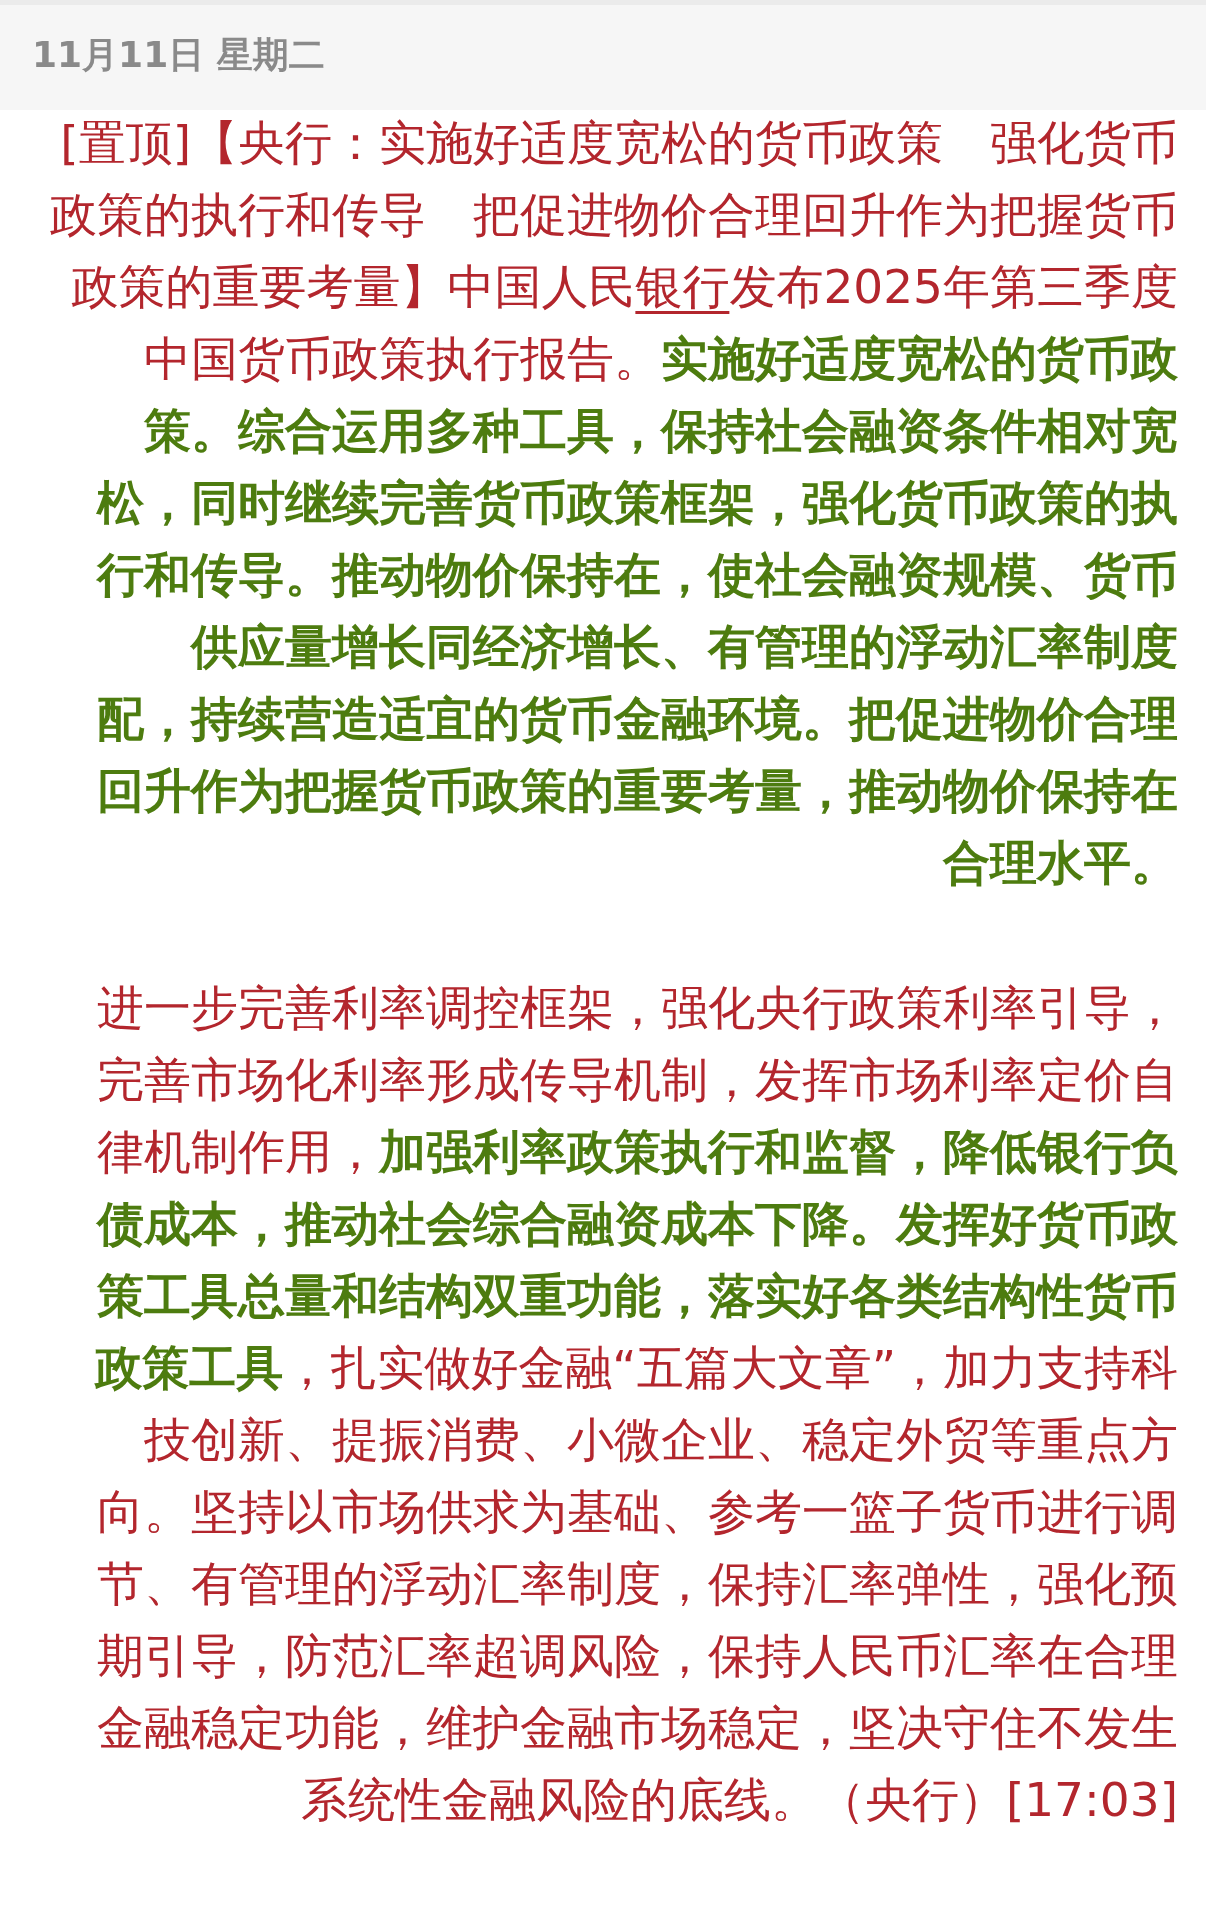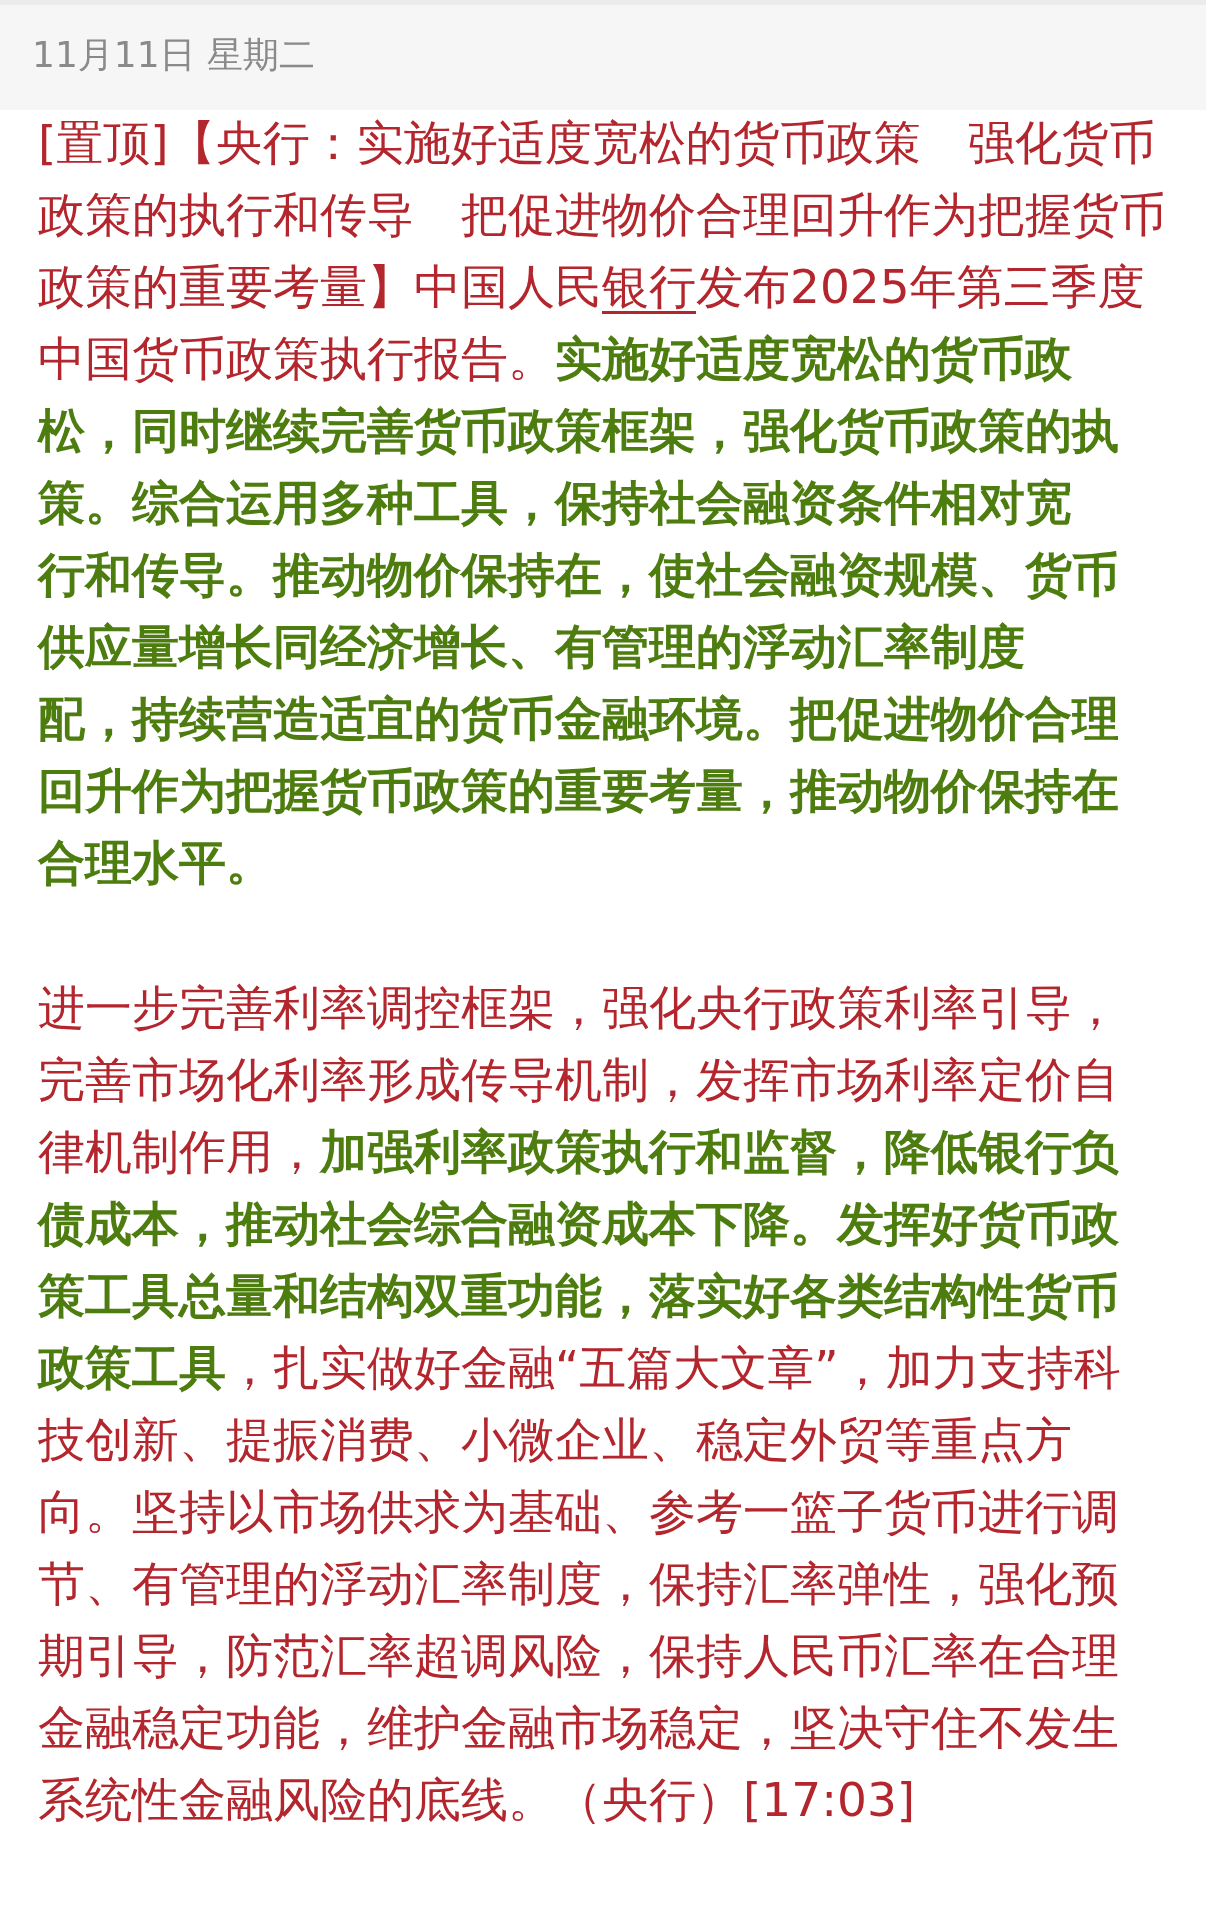--- a/index.html
+++ b/index.html
@@ -18,20 +18,21 @@
     position: absolute;
     left: 0; top: 0;
     width: 1206px; height: 5px;
     background: #ebebeb;
   }
   .header {
     position: absolute;
     left: 0; top: 5px;
     width: 1206px; height: 105px;
     background: #f6f6f6;
+    font-weight: bold;
   }
   .header-date {
     position: absolute;
     left: 32px;
     top: 30px;
     font-size: 36px;
     line-height: 40px;
     color: #8a8a8a;
     white-space: nowrap;
     letter-spacing: 0px;
@@ -43,20 +44,21 @@
     width: 1140px;
     color: #b3262d;
     font-size: 47px;
     line-height: 72px;
   }
   .line {
     height: 72px;
     white-space: nowrap;
     overflow: visible;
     display: block;
+    text-align: right;
   }
   .line.blank { height: 73px; }
   .seg { }
   .seg.bold { font-weight: bold; color: #4d7c0f; }
   .seg.link {
     text-decoration: underline;
     text-decoration-thickness: 3px;
     text-underline-offset: 8px;
     cursor: pointer;
   }
@@ -68,22 +70,22 @@
 <div class="header">
   <div class="header-date">11月11日 星期二</div>
 </div>
 
 <div class="content" id="article">
     <div class="paragraph">
       <div class="line"><span class="seg">[置顶]【央行：实施好适度宽松的货币政策　强化货币</span></div>
       <div class="line"><span class="seg">政策的执行和传导　把促进物价合理回升作为把握货币</span></div>
       <div class="line"><span class="seg">政策的重要考量】中国人民</span><span class="seg link">银行</span><span class="seg">发布2025年第三季度</span></div>
       <div class="line"><span class="seg">中国货币政策执行报告。</span><span class="seg bold">实施好适度宽松的货币政</span></div>
+      <div class="line"><span class="seg bold">策。综合运用多种工具，保持社会融资条件相对宽</span></div>
       <div class="line"><span class="seg bold">松，同时继续完善货币政策框架，强化货币政策的执</span></div>
-      <div class="line"><span class="seg bold">策。综合运用多种工具，保持社会融资条件相对宽</span></div>
       <div class="line"><span class="seg bold">行和传导。推动物价保持在，使社会融资规模、货币</span></div>
       <div class="line"><span class="seg bold">供应量增长同经济增长、有管理的浮动汇率制度</span></div>
       <div class="line"><span class="seg bold">配，持续营造适宜的货币金融环境。把促进物价合理</span></div>
       <div class="line"><span class="seg bold">回升作为把握货币政策的重要考量，推动物价保持在</span></div>
       <div class="line"><span class="seg bold">合理水平。</span></div>
     </div>
     <div class="line blank"></div>
     <div class="paragraph">
       <div class="line"><span class="seg">进一步完善利率调控框架，强化央行政策利率引导，</span></div>
       <div class="line"><span class="seg">完善市场化利率形成传导机制，发挥市场利率定价自</span></div>

